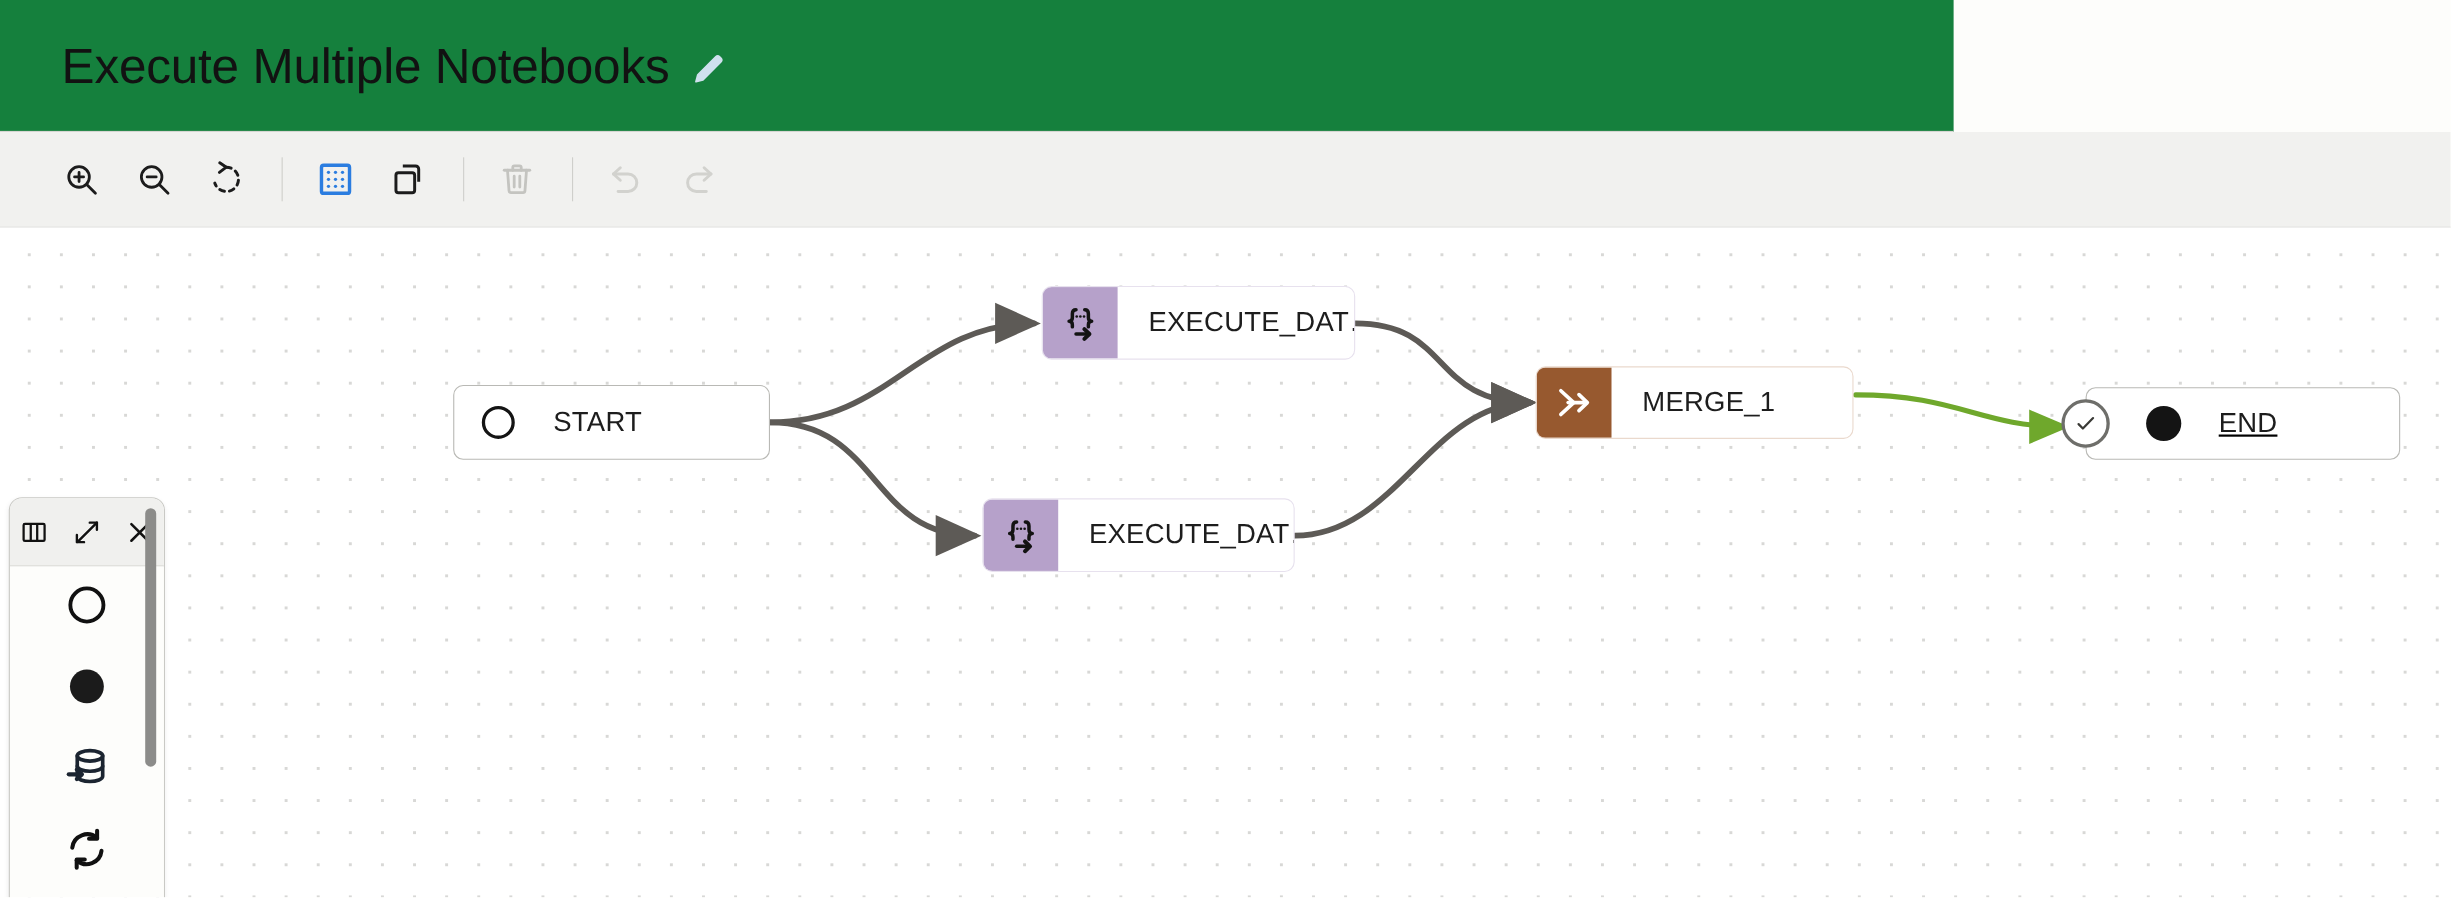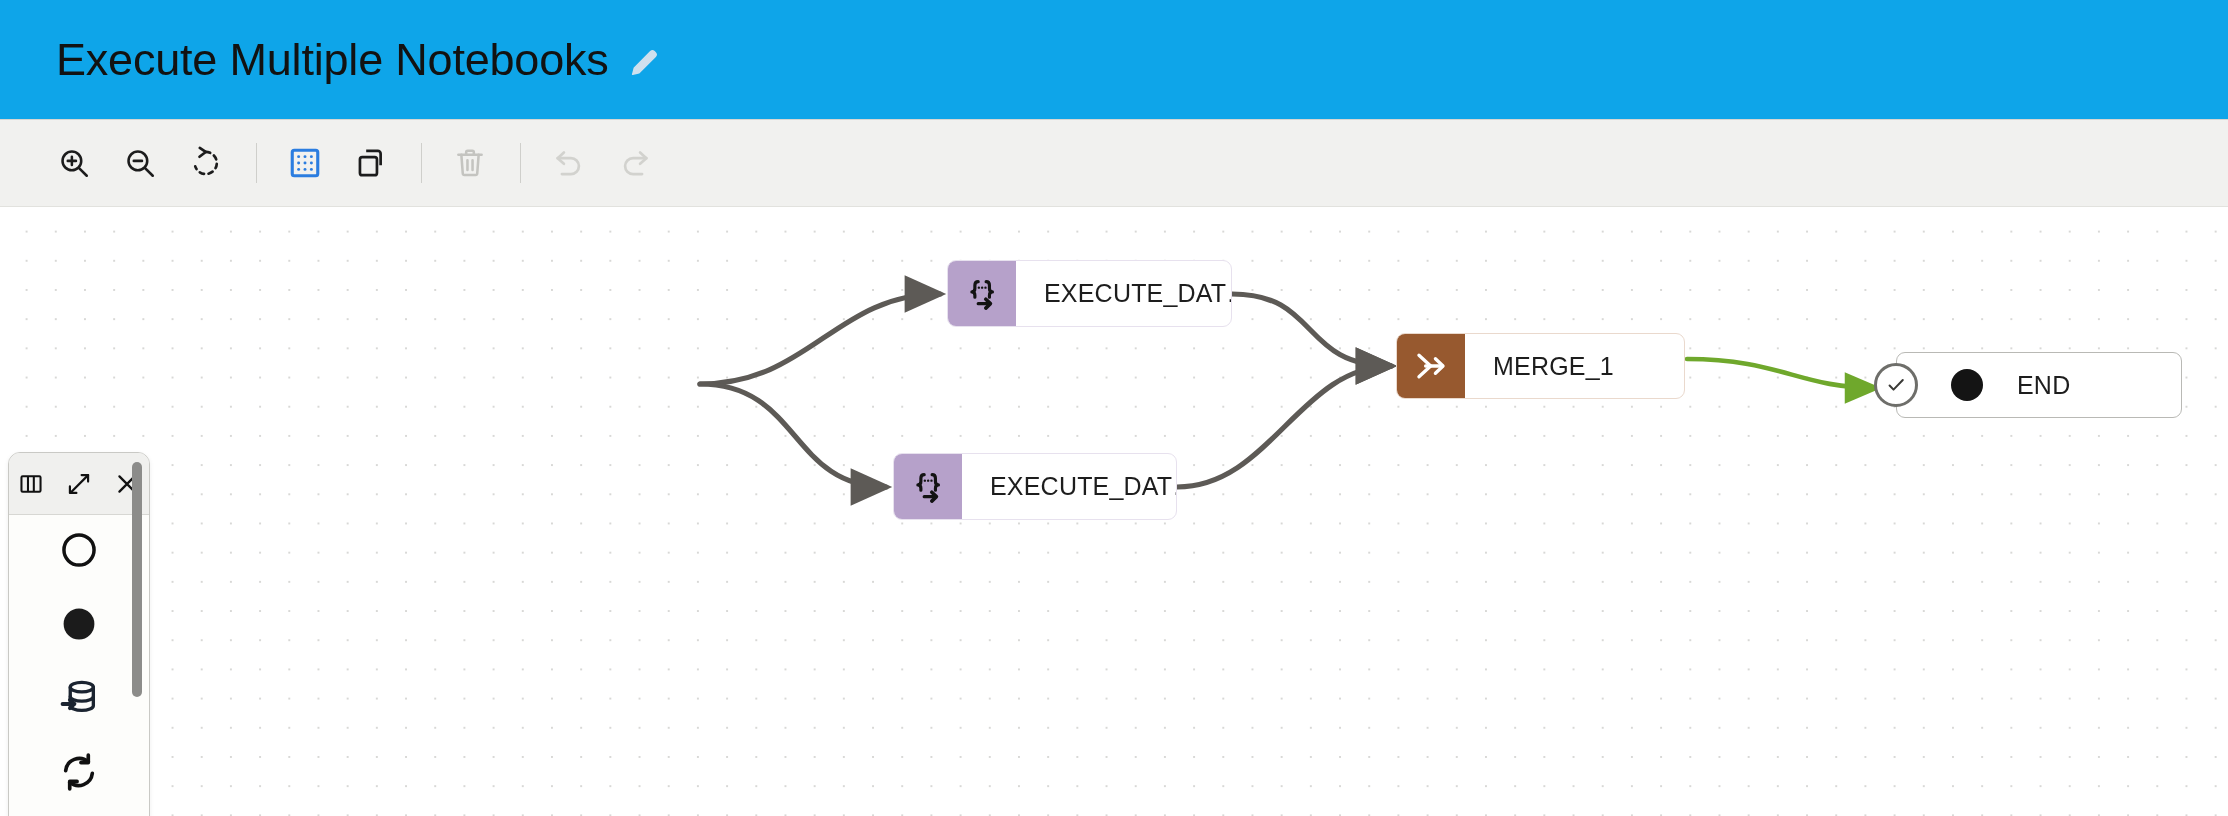--- a/index.html
+++ b/index.html
@@ -17,23 +17,23 @@
     width: 2228px;
     height: 816px;
     overflow: hidden;
     background: #fdfdfb;
   }
 
   
   .titlebar {
     position: absolute;
     left: 0; top: 0;
-    width: 2228px;
+    width: 1776px;
     height: 120px;
-    background: #0ea5e9;
+    background: #15803d;
     border-bottom: 1px solid #d6d6d2;
     box-sizing: border-box;
     display: flex;
     align-items: center;
   }
   .title-text {
     margin-left: 56px;
     font-size: 45px;
     font-weight: 400;
     color: #121212;
@@ -337,20 +337,26 @@
 
       <g fill="none" stroke-linecap="round">
         <path d="M700,177 C810,177 835,87 940,87" stroke="#5d5a56" stroke-width="5.2" marker-end="url(#ah-gray)"></path>
         <path d="M700,177 C800,177 790,280 886,280" stroke="#5d5a56" stroke-width="5.2" marker-end="url(#ah-gray)"></path>
         <path d="M1232,87 C1320,87 1300,159 1391,159" stroke="#5d5a56" stroke-width="5.2" marker-end="url(#ah-gray)"></path>
         <path d="M1177,280 C1270,280 1300,159 1391,159" stroke="#5d5a56" stroke-width="5.2" marker-end="url(#ah-gray)"></path>
         <path d="M1687,152 C1780,152 1800,181 1876,181" stroke="#6fa82c" stroke-width="4.6" marker-end="url(#ah-green)"></path>
       </g>
     </svg>
 
+    <div class="node plain" style="left:412px; top:143px; width:288px; height:68px;">
+      <div class="node-icon">
+        <span class="circle-outline"></span>
+      </div>
+      <div class="node-label">START</div>
+    </div>
 
     <div class="node tinted" style="left:947px; top:53px; width:285px; height:67px; border-color:#e7e1ee;">
       <div class="node-icon" style="background:#b6a1ca;">
         <svg width="38" height="38" viewBox="0 0 24 24" fill="none" stroke="#131313" stroke-width="2" stroke-linecap="round" stroke-linejoin="round">
           <path d="M9.6 4.2c-1.6 0-2.1 1-2.1 2.3v2.1c0 1.3-.6 2.1-1.9 2.1 1.3 0 1.9.8 1.9 2.1v1.2"></path>
           <path d="M14.6 4.2c1.6 0 2.1 1 2.1 2.3v2.1c0 1.3.6 2.1 1.9 2.1-1.3 0-1.9.8-1.9 2.1v1.2"></path>
           <circle cx="10" cy="8" r="0.75" fill="#131313" stroke="none"></circle>
           <circle cx="12.1" cy="8" r="0.75" fill="#131313" stroke="none"></circle>
           <circle cx="14.2" cy="8" r="0.75" fill="#131313" stroke="none"></circle>
           <path d="M9.6 18.1h7.1"></path>
@@ -379,21 +385,21 @@
       <div class="node-icon" style="background:#97592f;">
         <svg width="38" height="38" viewBox="0 0 24 24" fill="none" stroke="#ffffff" stroke-width="2.1" stroke-linecap="round" stroke-linejoin="round">
           <path d="M4.4 5.2L11.8 12 4.4 18.8"></path>
           <path d="M8.6 12h10.6"></path>
           <path d="M14.8 7.4L19.6 12l-4.8 4.6"></path>
         </svg>
       </div>
       <div class="node-label">MERGE_1</div>
     </div>
 
-    <div class="node plain" style="left:1896px; top:145px; width:286px; height:66px;">
+    <div class="node plain" style="left:1896px; top:145px; width:286px; height:66px;text-decoration:underline;">
       <div class="node-icon" style="width:86px; flex:0 0 86px; justify-content:flex-end; padding-right:12px;">
         <span class="circle-filled"></span>
       </div>
       <div class="node-label" style="padding-left:22px;">END</div>
     </div>
 
     <div class="status-badge" style="left:1874px; top:156px;">
       <svg width="22" height="22" viewBox="0 0 24 24" fill="none" stroke="#3a3a36" stroke-width="2.2" stroke-linecap="round" stroke-linejoin="round">
         <path d="M5 12.6l4.3 4.4L19.4 6.6"></path>
       </svg>

